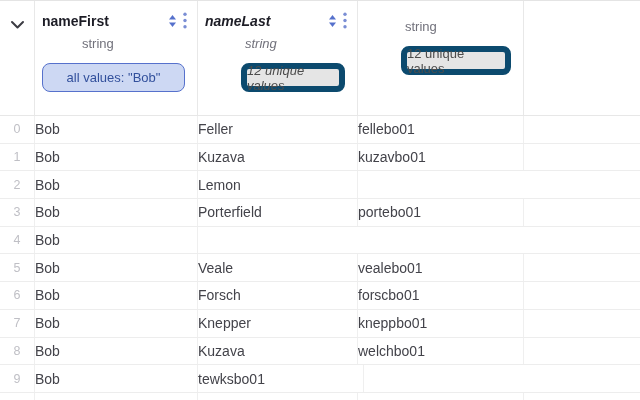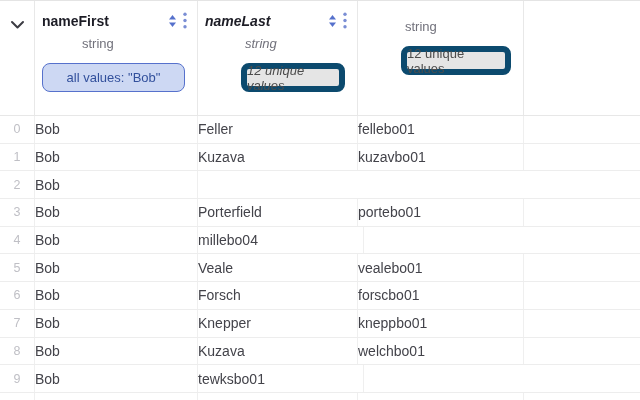--- a/index.html
+++ b/index.html
@@ -124,35 +124,35 @@
       <div class="idx">1</div>
       <div class="cell w1">Bob</div>
       <div class="cell w2">Kuzava</div>
       <div class="cell w3">kuzavbo01</div>
       <div class="cell fill"></div>
     </div>
 
     <div class="row">
       <div class="idx">2</div>
       <div class="cell w1">Bob</div>
+      <div class="cell w2">Lemon</div>
       <div class="cell fill"></div>
     </div>
 
     <div class="row">
       <div class="idx">3</div>
       <div class="cell w1">Bob</div>
       <div class="cell w2">Porterfield</div>
       <div class="cell w3">portebo01</div>
       <div class="cell fill"></div>
     </div>
 
     <div class="row">
       <div class="idx">4</div>
       <div class="cell w1">Bob</div>
-      <div class="cell w3">millebo04</div>
       <div class="cell fill"></div>
     </div>
 
     <div class="row">
       <div class="idx">5</div>
       <div class="cell w1">Bob</div>
       <div class="cell w2">Veale</div>
       <div class="cell w3">vealebo01</div>
       <div class="cell fill"></div>
     </div>

